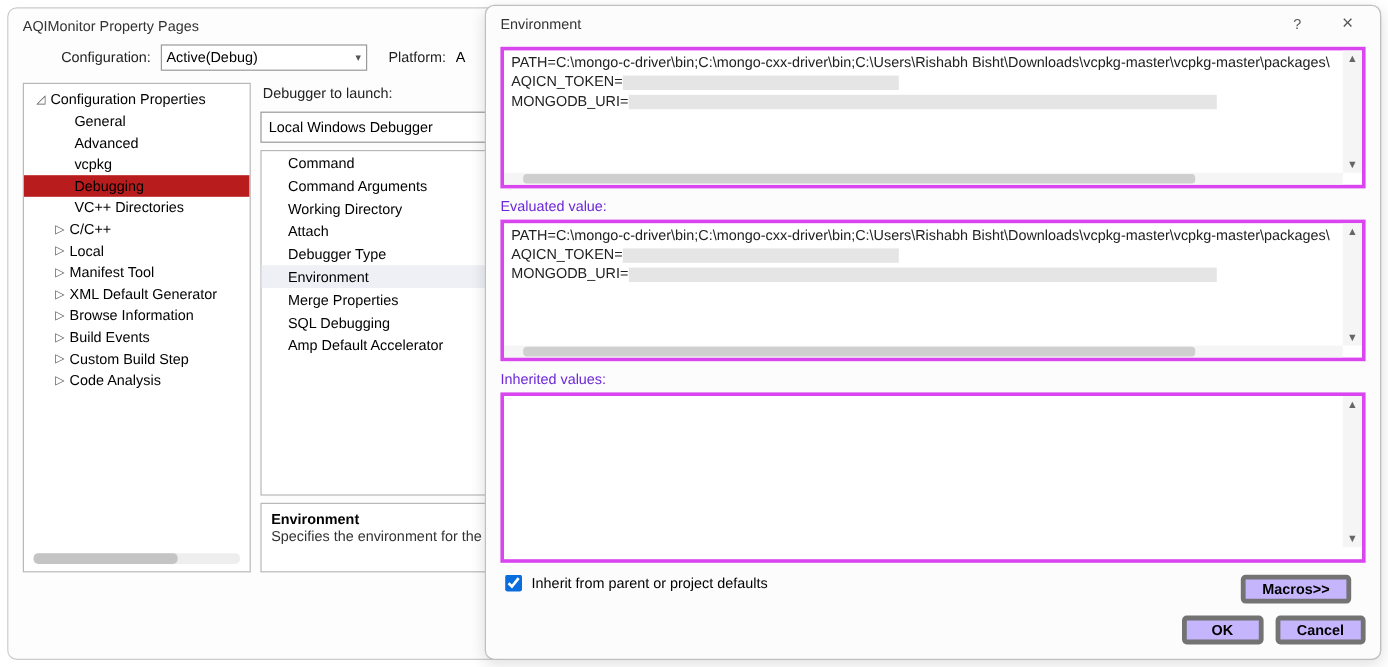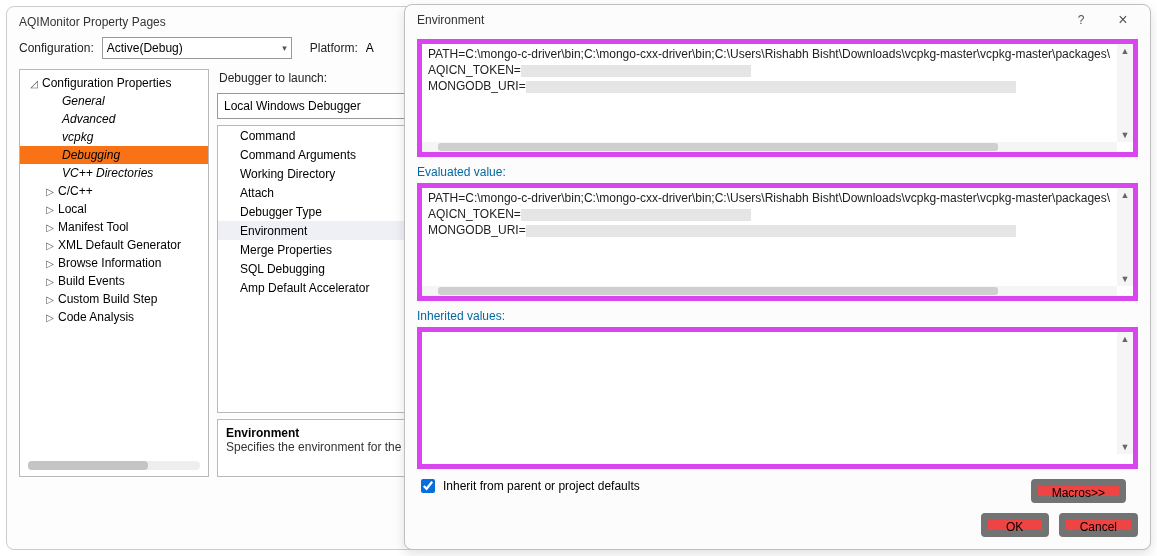--- a/index.html
+++ b/index.html
@@ -4,64 +4,64 @@
 <style>
 * { box-sizing: border-box; margin: 0; padding: 0; font-family: "Segoe UI", Tahoma, sans-serif; font-size: 12px; }
 body { background: #fff; width: 1157px; height: 556px; position: relative; overflow: hidden; }
 
 
 .prop-window { position: absolute; left: 6px; top: 6px; width: 1145px; height: 544px; border: 1px solid #ccc; border-radius: 8px; background: #fdfdfd; }
 .prop-title { padding: 8px 12px; font-size: 12px; color: #333; }
 .prop-body { display: flex; gap: 8px; padding: 0 12px 12px 12px; }
 
 .config-row { display: flex; align-items: center; gap: 8px; padding: 0 12px 10px 12px; }
-.config-label { color: #222; }
-.config-select { height: 22px; width: 190px; border: 1px solid #999; background: #fff; padding: 1px 4px; }
+.config-label { color: #222; margin-left: 32px; }
+.config-select { height: 22px; width: 172px; border: 1px solid #999; background: #fff; padding: 1px 4px; }
 .plat-label { margin-left: 10px; }
 
 .tree-pane { width: 190px; border: 1px solid #b8b8b8; background: #fff; height: 408px; overflow: hidden; position: relative; }
 .tree { padding: 4px 0; }
 .tree-row { display: flex; align-items: center; height: 18px; padding-left: 8px; white-space: nowrap; cursor: default; }
 .tree-row .exp { width: 12px; display: inline-block; text-align: center; color: #555; font-size: 10px; }
 .tree-row .lbl { padding-left: 2px; }
-.tree-child { padding-left: 40px; font-style: italic; }
-.tree-row.selected { background: #f97316; }
+.tree-child { padding-left: 40px; }
+.tree-row.selected { background: #b91c1c; }
 .hscroll { position: absolute; left: 8px; right: 8px; bottom: 6px; height: 9px; background: #eee; border-radius: 4px; }
 .hscroll .thumb { position: absolute; left: 0; top: 0; height: 9px; width: 120px; background: #c4c4c4; border-radius: 4px; }
 
 .mid-pane { flex: 1; display: flex; flex-direction: column; gap: 6px; }
 .launch-label { color: #222; padding: 2px 0 2px 2px; }
 .launch-select { height: 26px; border: 1px solid #999; background: #fff; padding: 2px 6px; width: 100%; }
 .grid { border: 1px solid #b8b8b8; background: #fff; flex: 1; }
 .grid-row { height: 19px; display: flex; align-items: center; padding-left: 22px; cursor: default; }
 .grid-row.selected { background: #eef0f6; }
 .desc-box { border: 1px solid #b8b8b8; background: #fff; height: 58px; padding: 6px 8px; }
 .desc-title { font-weight: 600; }
 .desc-text { color: #333; }
 
 
 .env-dialog { position: absolute; left: 404px; top: 4px; width: 747px; height: 546px; border: 1px solid #bfbfbf; border-radius: 8px; background: #fcfcfc; box-shadow: 0 4px 12px rgba(0,0,0,.12); display:flex; flex-direction:column; }
 .env-titlebar { display: flex; align-items: center; height: 30px; padding: 0 6px 0 12px; }
 .env-title { flex: 1; color: #333; font-size: 12px; }
 .titlebar-btn { width: 42px; height: 28px; display: flex; align-items: center; justify-content: center; color: #555; }
 .env-content { padding: 4px 12px 0 12px; flex:1; display:flex; flex-direction:column; }
 
-.txtbox { border: 5px solid #d946ef; background: #fff; width: 100%; position: relative; overflow: hidden; }
+.txtbox { border: 3px solid #d946ef; background: #fff; width: 100%; position: relative; overflow: hidden; }
 .txtbox .vtrack { position: absolute; right: 0; top: 0; bottom: 10px; width: 16px; background: #f5f5f5; }
 .txtbox .varrow { position: absolute; right: 2px; width: 12px; font-size: 9px; color: #666; text-align:center; }
 .txtbox .htrack { position: absolute; left: 0; right: 16px; bottom: 0; height: 10px; background: #f5f5f5; }
 .txtbox .hthumb { position: absolute; left: 16px; height: 8px; top: 1px; width: 560px; background: #cfcfcf; border-radius: 3px; }
 .txtbox .inner { padding: 2px 6px; white-space: nowrap; font-size: 12px; color: #222; line-height: 16px; }
 .redact { display: inline-block; background: #e5e5e5; height: 12px; vertical-align: middle; }
 
-.sect-label { color: #0369a1; margin: 8px 0 4px 0; }
+.sect-label { color: #6d28d9; margin: 8px 0 4px 0; }
 
 .bottom-row { display: flex; align-items: flex-start; padding: 10px 12px 4px 4px; gap: 8px; }
 .chk { accent-color: #0a6dde; width: 14px; height: 14px; }
-.btn { border: 7px solid #737373; background: #ef4444; border-radius: 4px; height: 24px; padding: 0 14px; cursor: pointer; }
+.btn { border: 4px solid #737373; background: #c4b5fd; border-radius: 4px; height: 24px; padding: 0 14px; cursor: pointer; font-weight: bold; }
 .btn-row { display: flex; justify-content: flex-end; gap: 10px; padding: 6px 12px 12px 12px; }
 </style>
 </head>
 <body>
 
 <div class="prop-window">
   <div class="prop-title">AQIMonitor Property Pages</div>
 
   <div class="config-row">
     <span class="config-label">Configuration:</span>

